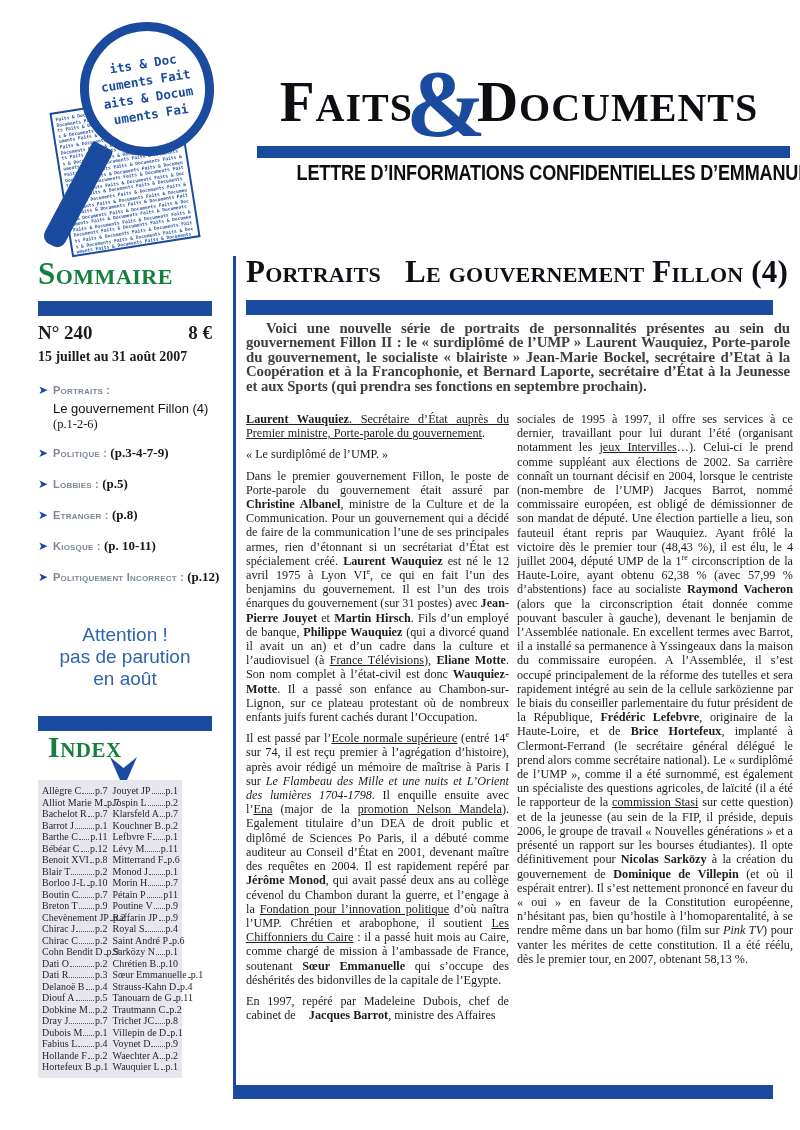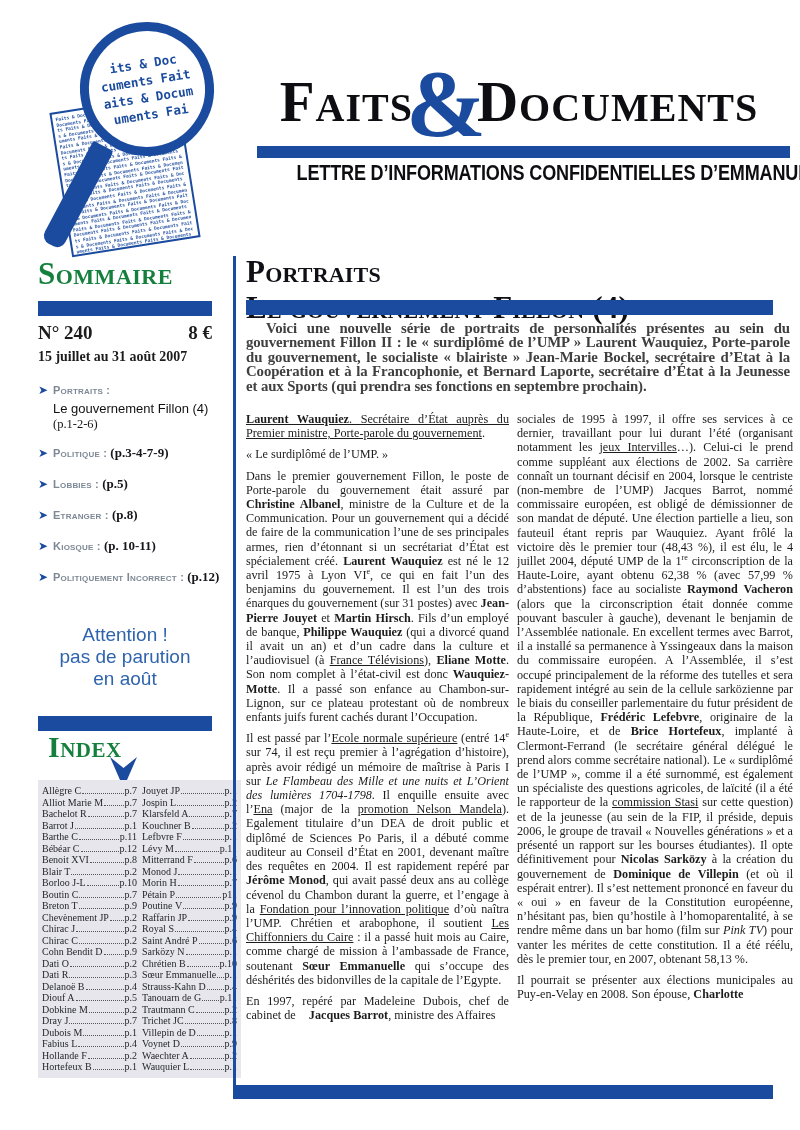--- a/index.html
+++ b/index.html
@@ -60,35 +60,35 @@
              font-size:11px;letter-spacing:.2px;color:var(--toc-label-gray);font-weight:bold;}
   .toc-pages{font-weight:bold;font-size:13px;color:#15151a;}
   .toc-detail-sans{font-family:"Liberation Sans",sans-serif;font-size:13px;color:#111;
                    margin:2px 0 0 15px;line-height:15px;}
   .toc-detail-serif{font-size:12.5px;color:#15151a;margin:1px 0 0 15px;line-height:14px;}
   .notice{left:38px;top:624px;width:174px;text-align:center;color:var(--notice-blue);
           font-family:"Liberation Sans",sans-serif;font-size:19px;line-height:22px;}
   .index-bar{top:716px;}
   .index-title{left:48px;top:730px;font-size:30px;letter-spacing:.5px;}
   .index-arrow{left:110px;top:757px;}
-  .index-box{left:38px;top:780px;width:203px;height:298px;background:var(--index-bg);
+  .index-box{left:38px;top:780px;width:144px;height:298px;background:var(--index-bg);
              padding:5px 4px;display:flex;gap:5px;}
   .idx-col{flex:1;min-width:0;}
   .idx-row{display:flex;align-items:baseline;font-size:10px;line-height:11.5px;color:#26262e;
            white-space:nowrap;}
   .idx-dots{flex:1;border-bottom:1px dotted #555;margin:0 1px 2px 1px;min-width:2px;}
 
   
   .divider{left:233px;top:256px;width:3px;height:843px;background:var(--brand-blue);}
   .main-bar{left:246px;top:300px;width:527px;height:15px;background:var(--brand-blue);}
   .bottom-bar{left:233px;top:1085px;width:540px;height:14px;background:var(--brand-blue);}
 
   
   .main-heading{left:246px;top:254px;width:542px;display:flex;justify-content:space-between;
-                align-items:baseline;white-space:nowrap;flex-direction:column;}
+                align-items:baseline;white-space:nowrap;}
   .main-heading .kicker,.main-heading .a-title{font-variant:small-caps;font-weight:bold;
                 font-size:31px;color:#0f0f16;letter-spacing:.2px;}
   .intro{left:246px;top:321px;width:544px;font-family:Liberation Serif, serif;
          font-weight:bold;font-size:14.8px;line-height:14.4px;text-align:justify;
          text-indent:20px;color:#404040;letter-spacing:-.1px;}
   .col{top:412px;text-align:justify;font-size:12.2px;line-height:14.2px;overflow:hidden;}
   .col p{margin:0 0 7px 0;}
   .col-left{left:246px;width:263px;height:668px;}
   .col-right{left:517px;width:276px;height:668px;}
   sup{font-size:8px;line-height:0;}
@@ -429,17 +429,16 @@
   <div class="abs intro">Voici une nouvelle série de portraits de personnalités présentes au sein du gouvernement Fillon II : le « surdiplômé de l’UMP » Laurent Wauquiez, Porte-parole du gouvernement, le socialiste « blairiste » Jean-Marie Bockel, secrétaire d’Etat à la Coopération et à la Francophonie, et Bernard Laporte, secrétaire d’État à la Jeunesse et aux Sports (qui prendra ses fonctions en septembre prochain).</div>
   <div class="abs col col-left">
       <p><span style="font-weight: bold; text-decoration: underline;">Laurent Wauquiez</span><span style="text-decoration: underline;">. Secrétaire d’État auprès du Premier ministre, Porte-parole du gouvernement</span><span>.</span></p>
       <p><span>« Le surdiplômé de l’UMP. »</span></p>
       <p><span>Dans le premier gouvernement Fillon, le poste de Porte-parole du gouvernement était assuré par </span><span style="font-weight: bold;">Christine Albanel</span><span>, ministre de la Culture et de la Communication. Pour un gouvernement qui a décidé de faire de la communication l’une de ses principales armes, rien d’étonnant si un secrétariat d’État est spécialement créé. </span><span style="font-weight: bold;">Laurent Wauquiez</span><span> est né le 12 avril 1975 à Lyon VI</span><sup>e</sup><span>, ce qui en fait l’un des benjamins du gouvernement. Il est l’un des trois énarques du gouvernement (sur 31 postes) avec </span><span style="font-weight: bold;">Jean-Pierre Jouyet</span><span> et </span><span style="font-weight: bold;">Martin Hirsch</span><span>. Fils d’un employé de banque, </span><span style="font-weight: bold;">Philippe Wauquiez</span><span> (qui a divorcé quand il avait un an) et d’un cadre dans la culture et l’audiovisuel (à </span><span style="text-decoration: underline;">France Télévisions</span><span>), </span><span style="font-weight: bold;">Eliane Motte</span><span>. Son nom complet à l’état-civil est donc </span><span style="font-weight: bold;">Wauquiez-Motte</span><span>. Il a passé son enfance au Chambon-sur-Lignon, sur ce plateau protestant où de nombreux enfants juifs furent cachés durant l’Occupation.</span></p>
       <p><span>Il est passé par l’</span><span style="text-decoration: underline;">Ecole normale supérieure</span><span> (entré 14</span><sup>e</sup><span> sur 74, il est reçu premier à l’agrégation d’histoire), après avoir rédigé un mémoire de maîtrise à Paris I sur </span><span style="font-style: italic;">Le Flambeau des Mille et une nuits et L’Orient des lumières 1704-1798</span><span>. Il enquille ensuite avec l’</span><span style="text-decoration: underline;">Ena</span><span> (major de la </span><span style="text-decoration: underline;">promotion Nelson Mandela</span><span>). Egalement titulaire d’un DEA de droit public et diplômé de Sciences Po Paris, il a débuté comme auditeur au Conseil d’État en 2001, devenant maître des requêtes en 2004. Il est rapidement repéré par </span><span style="font-weight: bold;">Jérôme Monod</span><span>, qui avait passé deux ans au collège cévenol du Chambon durant la guerre, et l’engage à la </span><span style="text-decoration: underline;">Fondation pour l’innovation politique</span><span> d’où naîtra l’UMP. Chrétien et arabophone, il soutient </span><span style="text-decoration: underline;">Les Chiffonniers du Caire</span><span> : il a passé huit mois au Caire, comme chargé de mission à l’ambassade de France, soutenant </span><span style="font-weight: bold;">Sœur Emmanuelle</span><span> qui s’occupe des déshérités des bidonvilles de la capitale de l’Egypte.</span></p>
       <p><span>En 1997, repéré par </span><span style="font-weight: normal;">Madeleine Dubois</span><span>, chef de cabinet de </span><span style="font-weight: bold; margin-left: 10px;">Jacques Barrot</span><span>, ministre des Affaires</span></p>
     </div>
   <div class="abs col col-right">
       <p><span>sociales de 1995 à 1997, il offre ses services à ce dernier, travaillant pour lui durant l’été (organisant notamment les </span><span style="text-decoration: underline;">jeux Intervilles</span><span>…). Celui-ci le prend comme suppléant aux élections de 2002. Sa carrière connaît un tournant décisif en 2004, lorsque le centriste (non-membre de l’UMP) Jacques Barrot, nommé commissaire européen, est obligé de démissionner de son mandat de député. Une élection partielle a lieu, son fauteuil étant repris par Wauquiez. Ayant frôlé la victoire dès le premier tour (48,43 %), il est élu, le 4 juillet 2004, député UMP de la 1</span><sup>re</sup><span> circonscription de la Haute-Loire, ayant obtenu 62,38 % (avec 57,99 % d’abstentions) face au socialiste </span><span style="font-weight: bold;">Raymond Vacheron</span><span> (alors que la circonscription était donnée comme pouvant basculer à gauche), devenant le benjamin de l’Assemblée nationale. En excellent termes avec Barrot, il a installé sa permanence à Yssingeaux dans la maison du commissaire européen. A l’Assemblée, il s’est occupé principalement de la réforme des tutelles et sera rapidement intégré au sein de la cellule sarközienne par le biais du conseiller parlementaire du futur président de la République, </span><span style="font-weight: bold;">Frédéric Lefebvre</span><span>, originaire de la Haute-Loire, et de </span><span style="font-weight: bold;">Brice Hortefeux</span><span>, implanté à Clermont-Ferrand (le secrétaire général délégué le prend alors comme secrétaire national). Le « surdiplômé de l’UMP », comme il a été surnommé, est également un spécialiste des questions agricoles, de laïcité (il a été le rapporteur de la </span><span style="text-decoration: underline;">commission Stasi</span><span> sur cette question) et de la jeunesse (au sein de la FIP, il préside, depuis 2006, le groupe de travail « Nouvelles générations » et a présenté un rapport sur les bourses étudiantes). Il opte définitivement pour </span><span style="font-weight: bold;">Nicolas Sarközy</span><span> à la création du gouvernement de </span><span style="font-weight: bold;">Dominique de Villepin</span><span> (et où il espérait entrer). Il s’est nettement prononcé en faveur du « oui » en faveur de la Constitution européenne, n’hésitant pas, bien qu’hostile à l’homoparentalité, à se rendre même dans un bar homo (film sur </span><span style="font-style: italic;">Pink TV</span><span>) pour vanter les mérites de cette constitution. Il a été réélu, dès le premier tour, en 2007, obtenant 58,13 %.</span></p>
-      <p><span>Il pourrait se présenter aux élections municipales au Puy-en-Velay en 2008. Son épouse, </span><span style="font-weight: bold;">Charlotte</span></p>
     </div>
 
   <div class="abs bottom-bar"></div>
 </div>
 
 </body></html>

